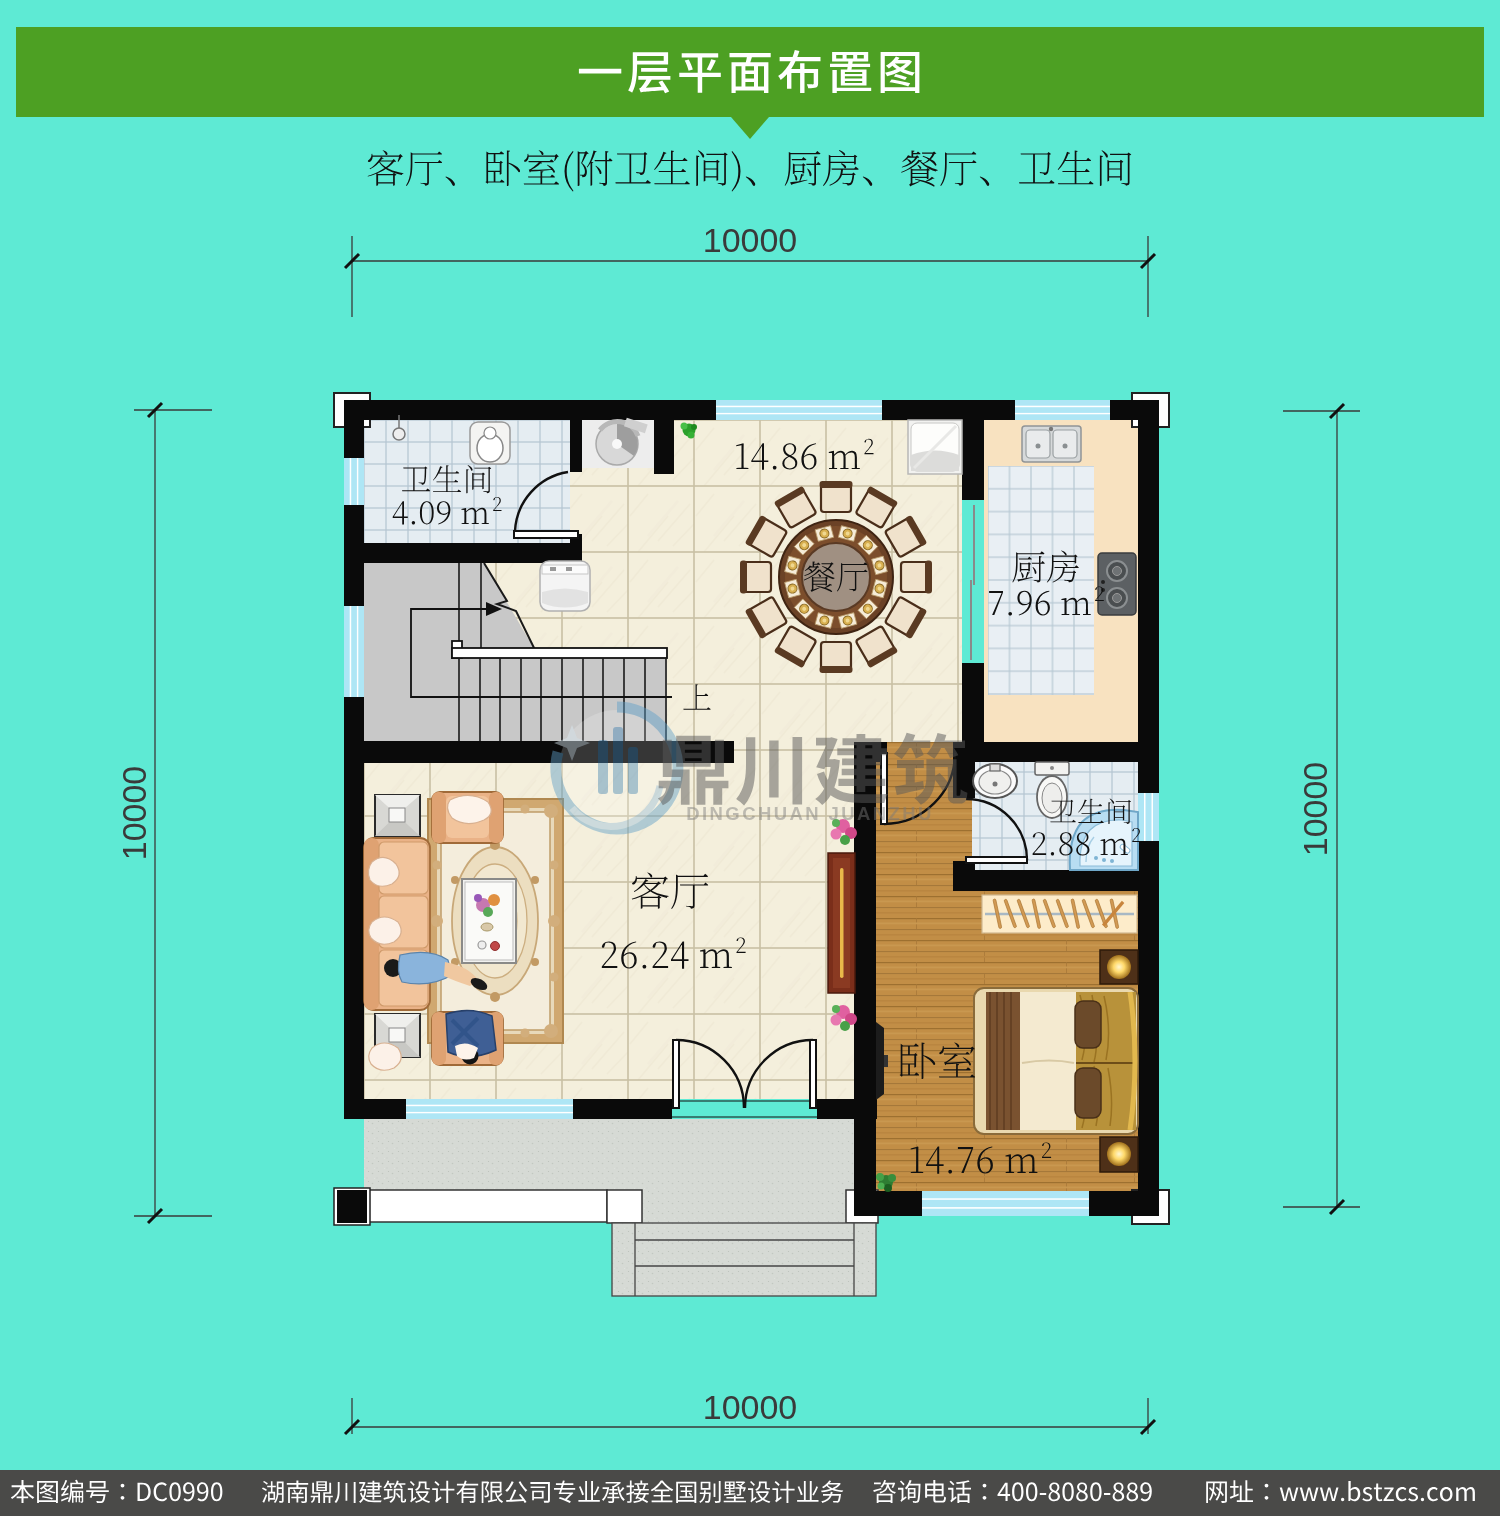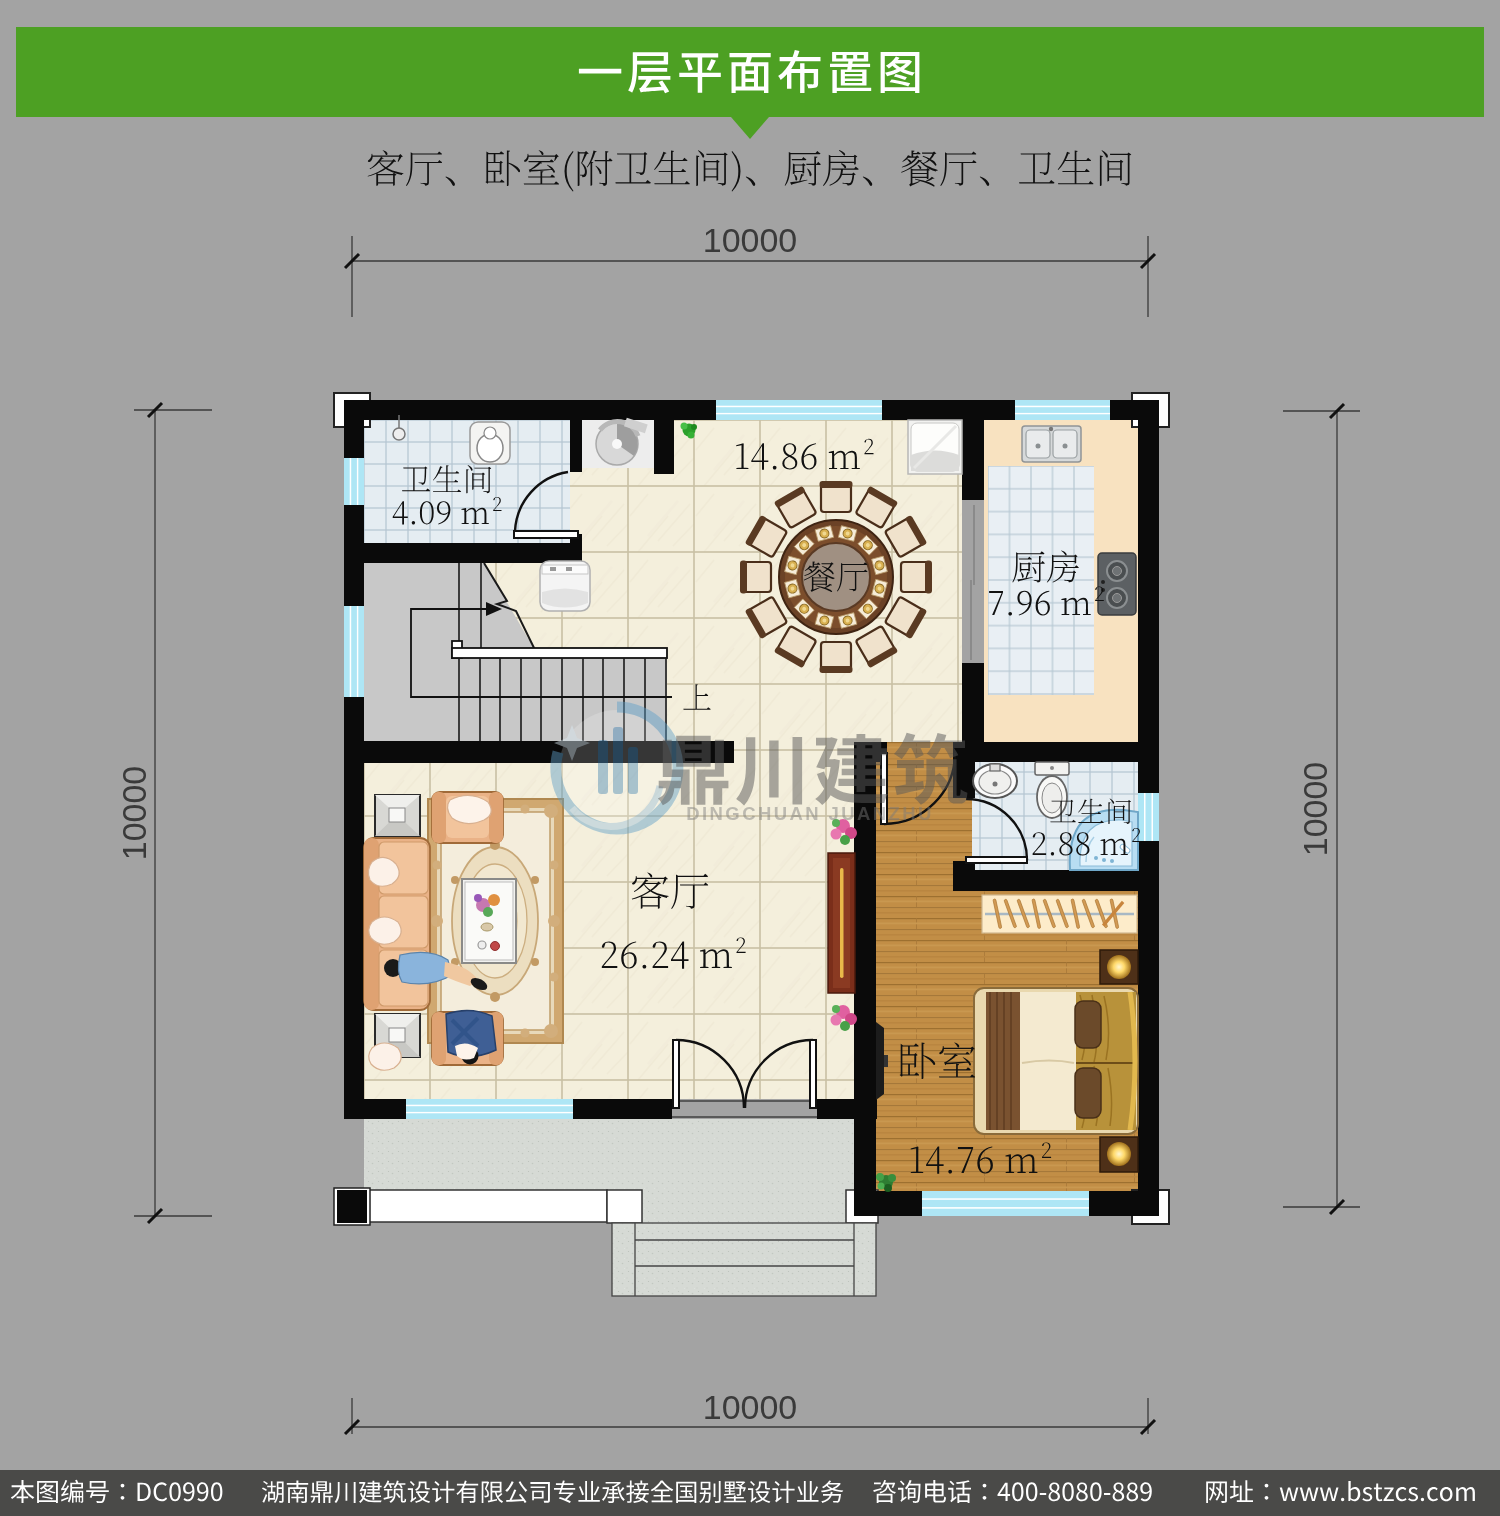--- a/index.html
+++ b/index.html
@@ -1,14 +1,14 @@
 <!DOCTYPE html>
 <html><head><meta charset="utf-8"><title>plan</title><style>
 html,body{margin:0;padding:0;background:#ffffff;}
-#page{position:relative;width:1500px;height:1516px;overflow:hidden;background:#a3a3a3;font-family:"Liberation Sans",sans-serif;}
+#page{position:relative;width:1500px;height:1516px;overflow:hidden;background:#5eead4;font-family:"Liberation Sans",sans-serif;}
 </style></head><body>
 <div id="page">
 <svg width="1500" height="1516" viewBox="0 0 1500 1516">
 
 <g>
         <rect x="16" y="27" width="1468" height="90" fill="#4da023"></rect>
         <polygon points="731,117 769,117 750,139" fill="#4da023"></polygon>
       </g>
 
 <g>

